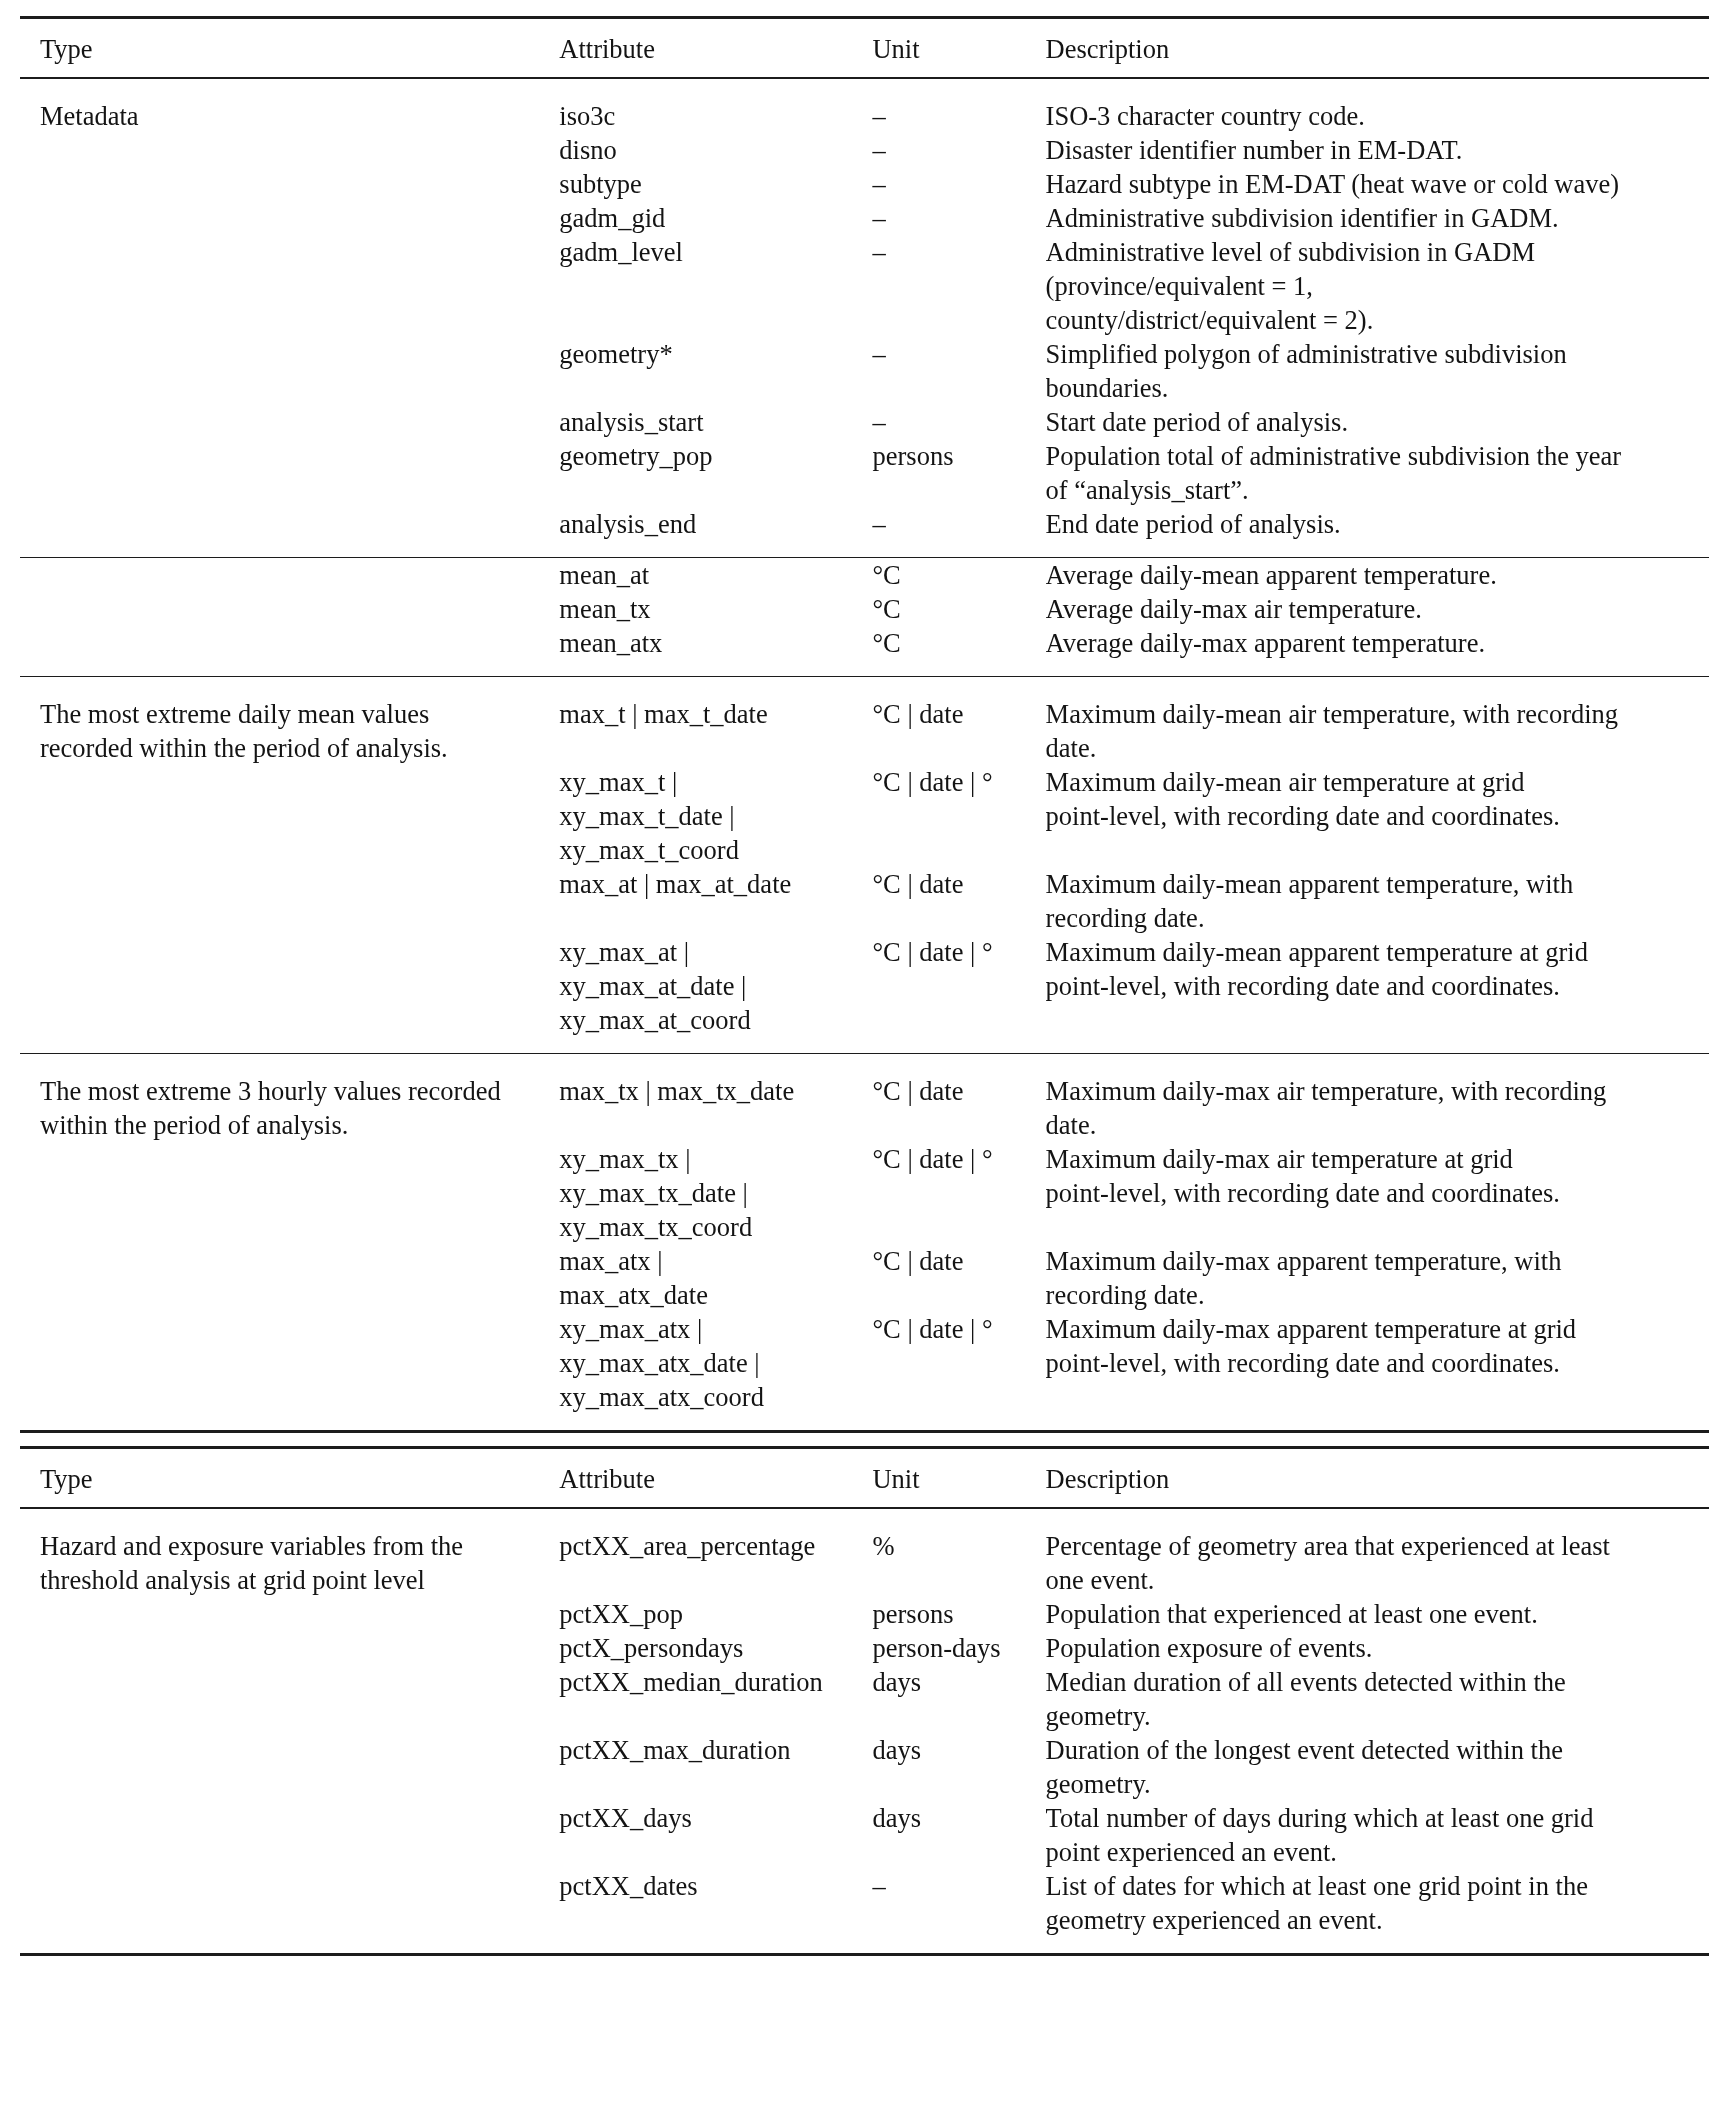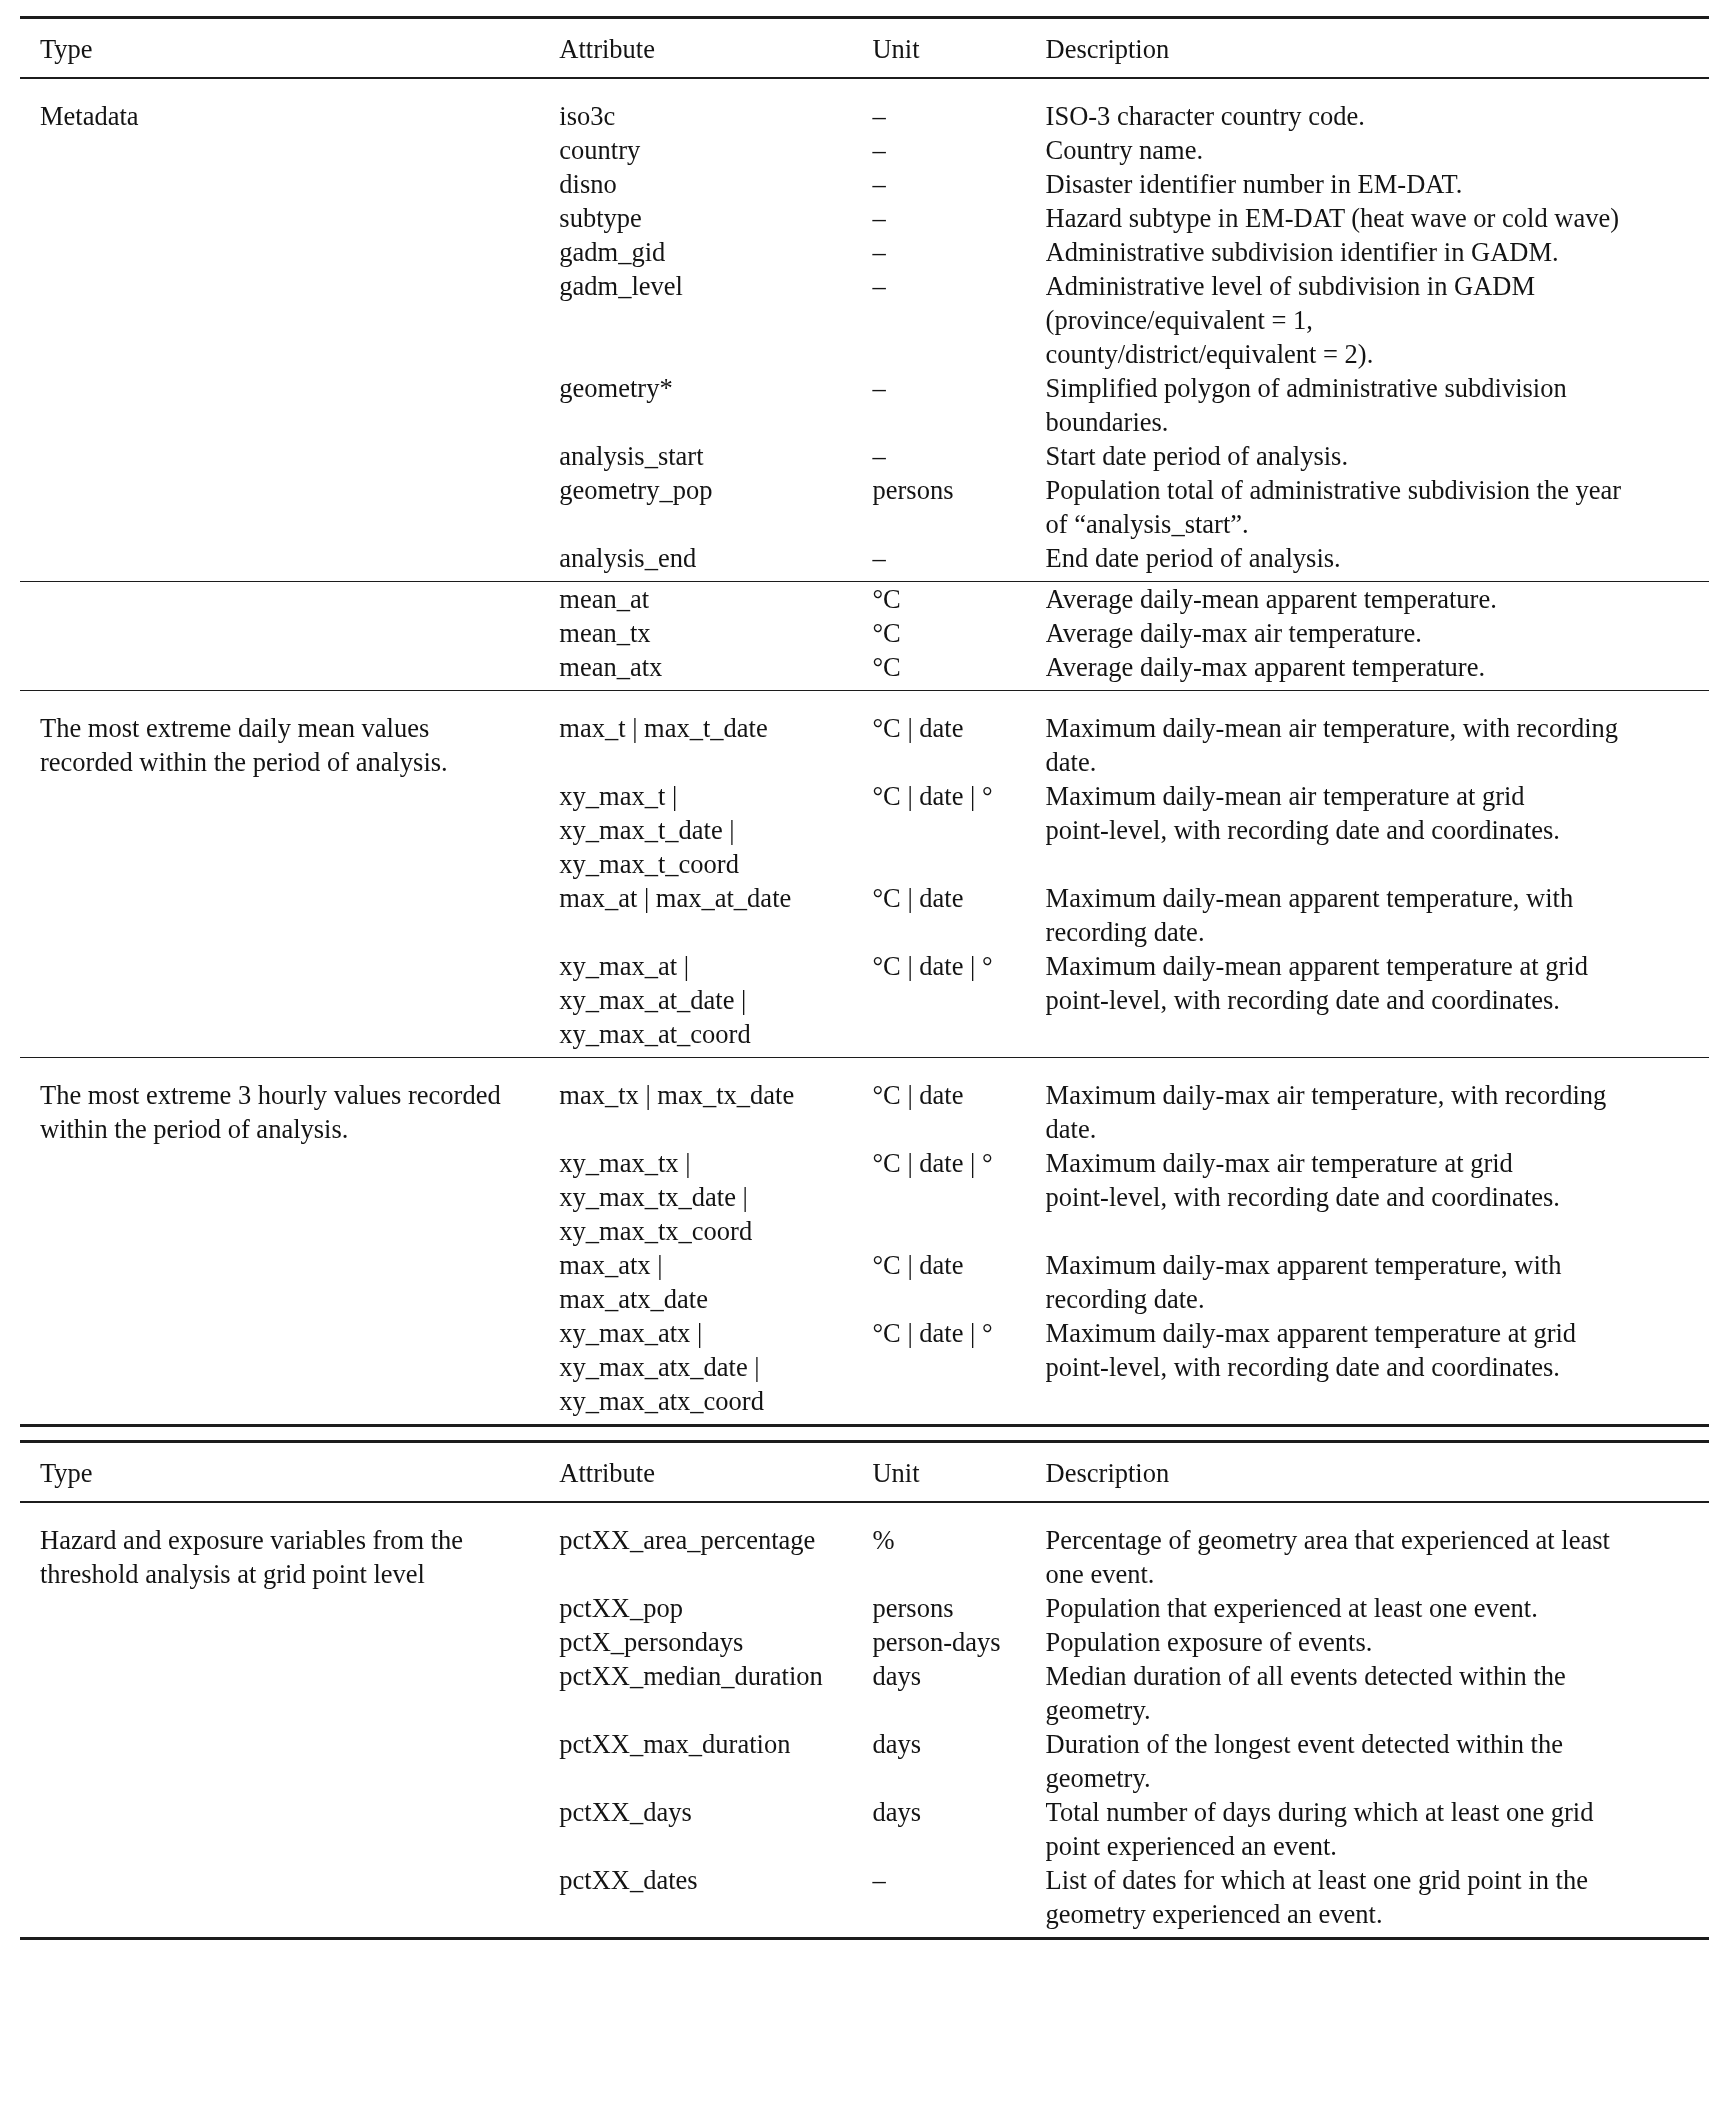--- a/index.html
+++ b/index.html
@@ -47,21 +47,21 @@
 
   td {
     vertical-align: top;
     text-align: left;
     padding: 0 5.5px 0 0;
     white-space: pre-line;
     overflow: hidden;
   }
   td.type-cell { padding-left: 20px; }
   tr.sec-first td { padding-top: 20px; margin-top: 28px; }
-  tr.sec-last td  { padding-bottom: 6px; }
+  tr.sec-last td  { padding-bottom: 16px; }
 </style>
 </head>
 <body>
 
 <div class="page">
   <table class="attr-table">
       <colgroup>
         <col class="col-type">
         <col class="col-attr">
         <col class="col-unit">
@@ -77,26 +77,20 @@
       </thead>
       <tbody>
         <tr class="sec-first">
           <td class="type-cell">Metadata</td>
           <td class="attribute-cell">iso3c</td>
           <td class="unit-cell">–</td>
           <td class="description-cell">ISO-3 character country code.</td>
         </tr>
         <tr>
           <td class="type-cell"></td>
-          <td class="attribute-cell">country</td>
-          <td class="unit-cell">–</td>
-          <td class="description-cell">Country name.</td>
-        </tr>
-        <tr>
-          <td class="type-cell"></td>
           <td class="attribute-cell">disno</td>
           <td class="unit-cell">–</td>
           <td class="description-cell">Disaster identifier number in EM-DAT.</td>
         </tr>
         <tr>
           <td class="type-cell"></td>
           <td class="attribute-cell">subtype</td>
           <td class="unit-cell">–</td>
           <td class="description-cell">Hazard subtype in EM-DAT (heat wave or cold wave)</td>
         </tr>

